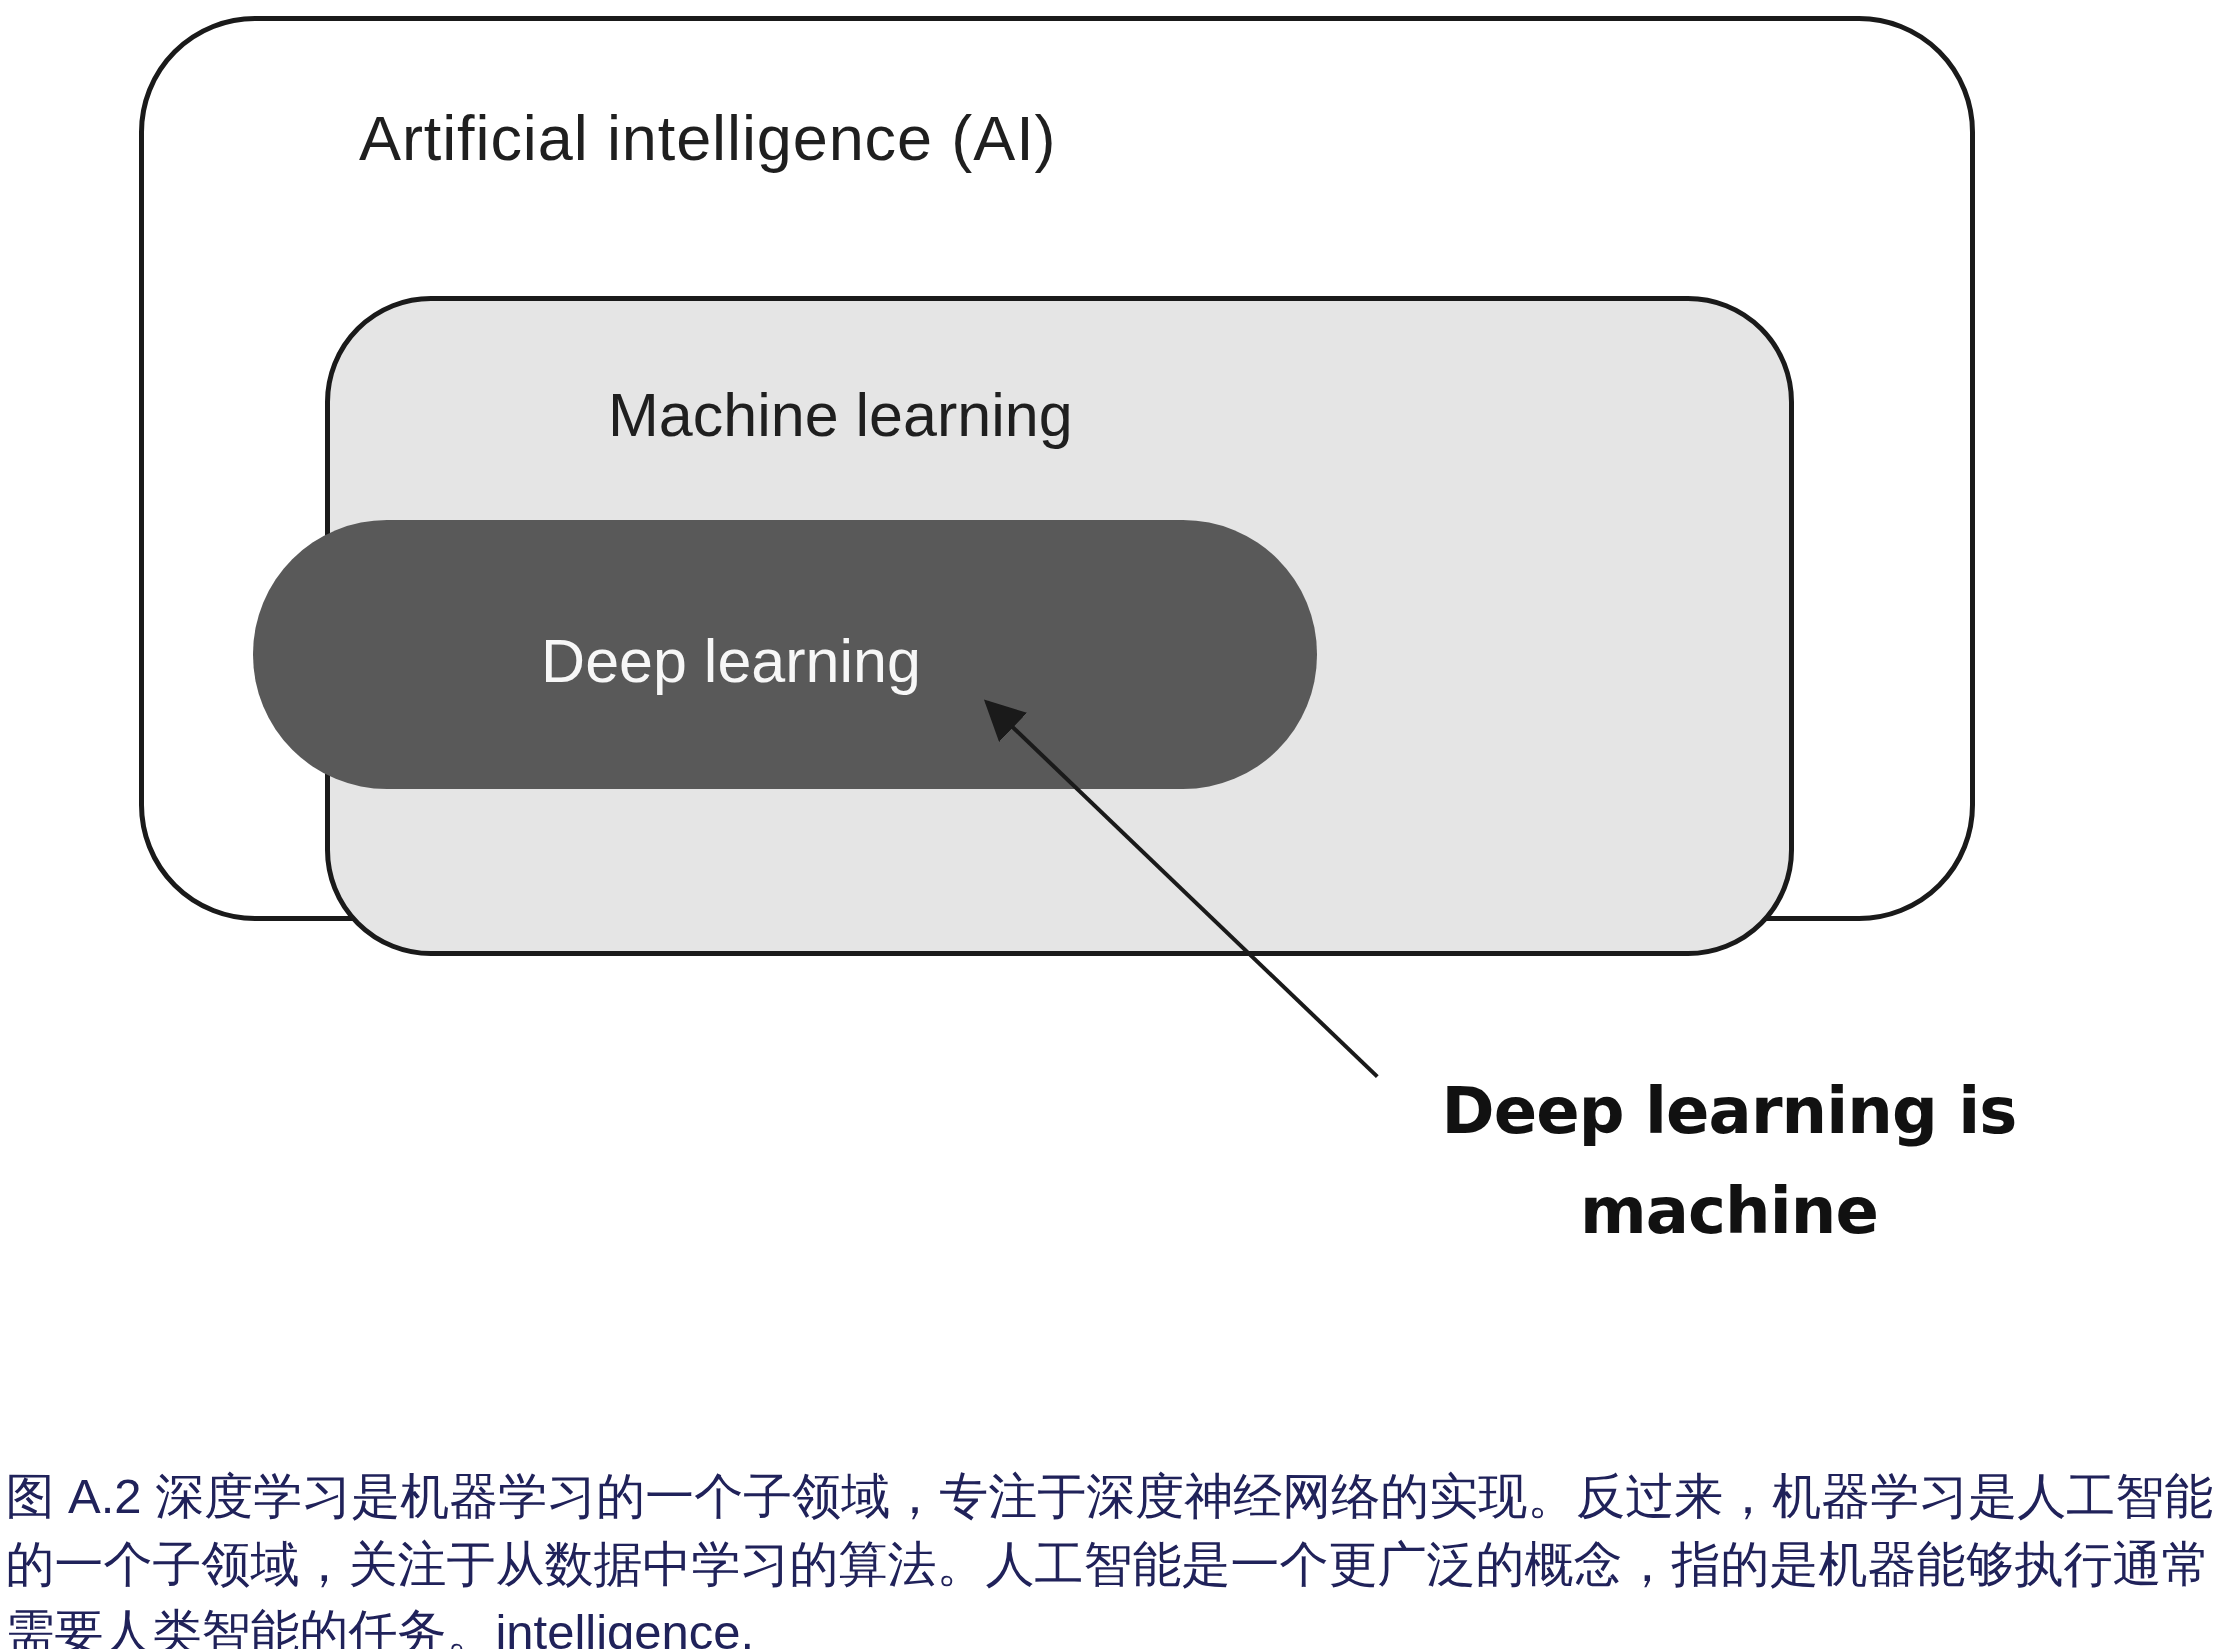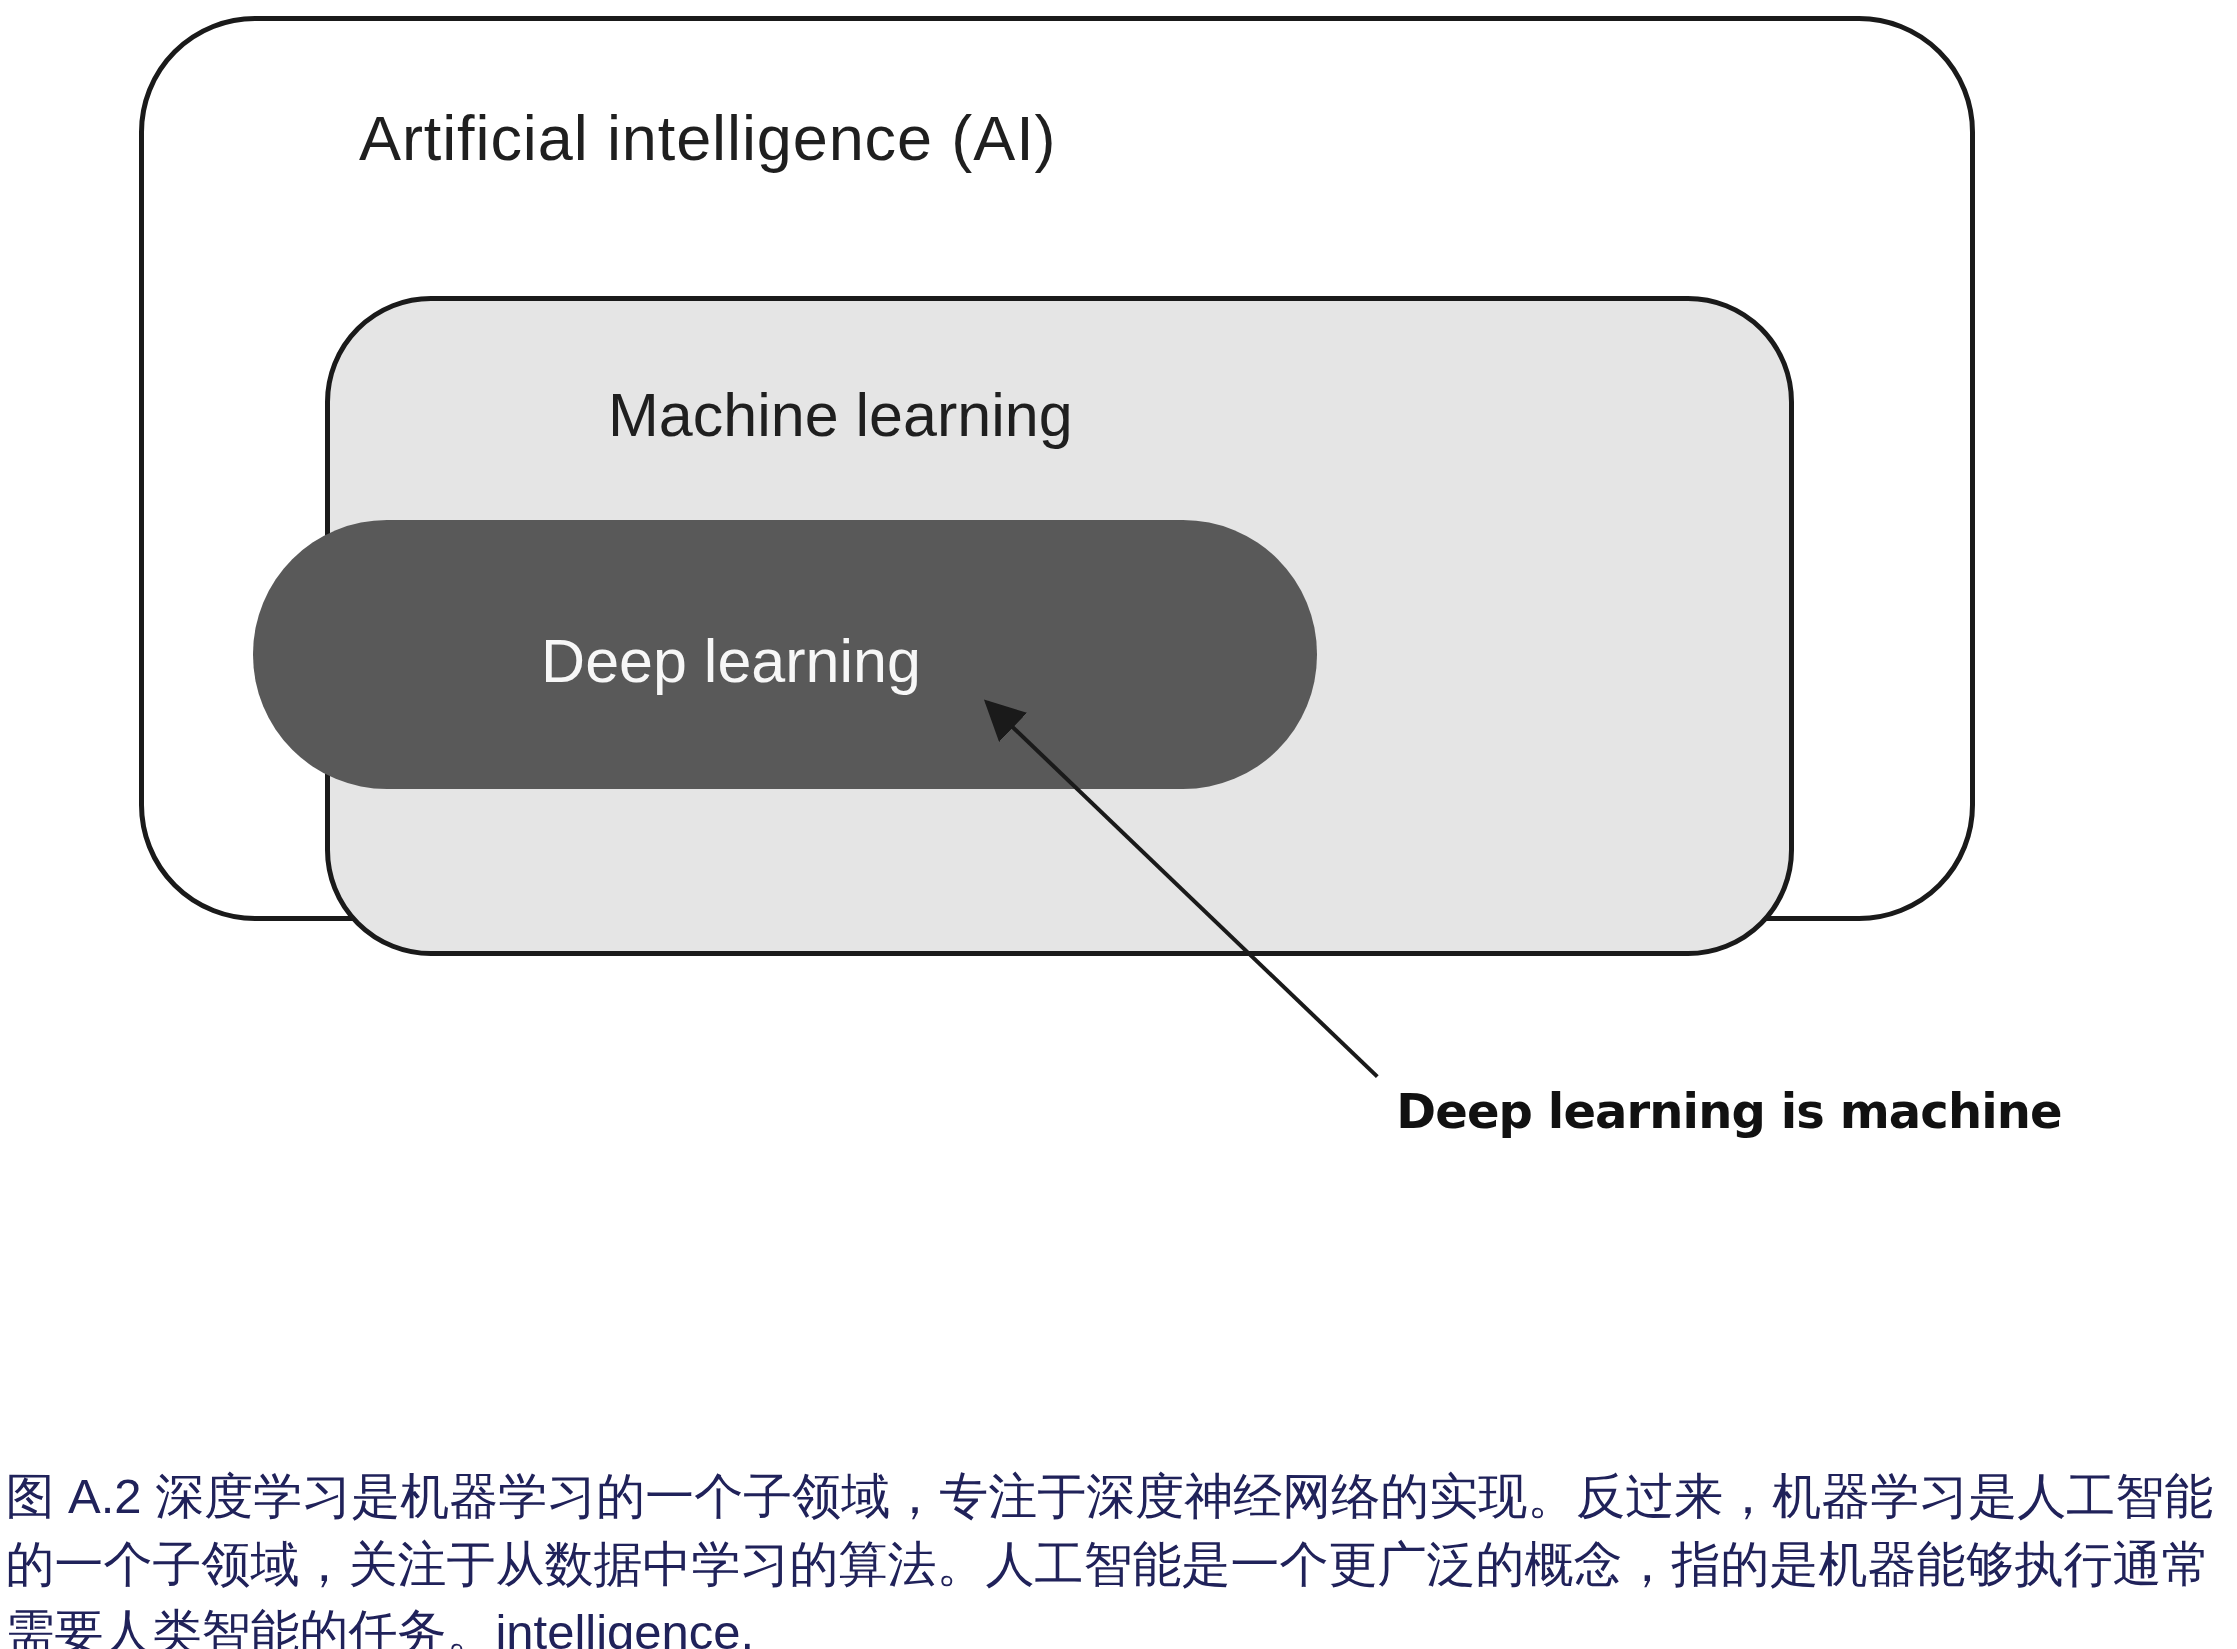--- a/index.html
+++ b/index.html
@@ -88,21 +88,21 @@
   }
 
   
   .annotation {
     position: absolute;
     left: 1290px;
     top: 1061px;
     width: 878px;
     text-align: center;
     font-weight: bold;
-    font-size: 48px;
+    font-size: 64px;
     line-height: 100px;
     color: #111111;
     font-family: "DejaVu Sans", "Liberation Sans", sans-serif;
     letter-spacing: -0.9px;
   }
 
   
   .caption {
     position: absolute;
     left: 5.4px;

